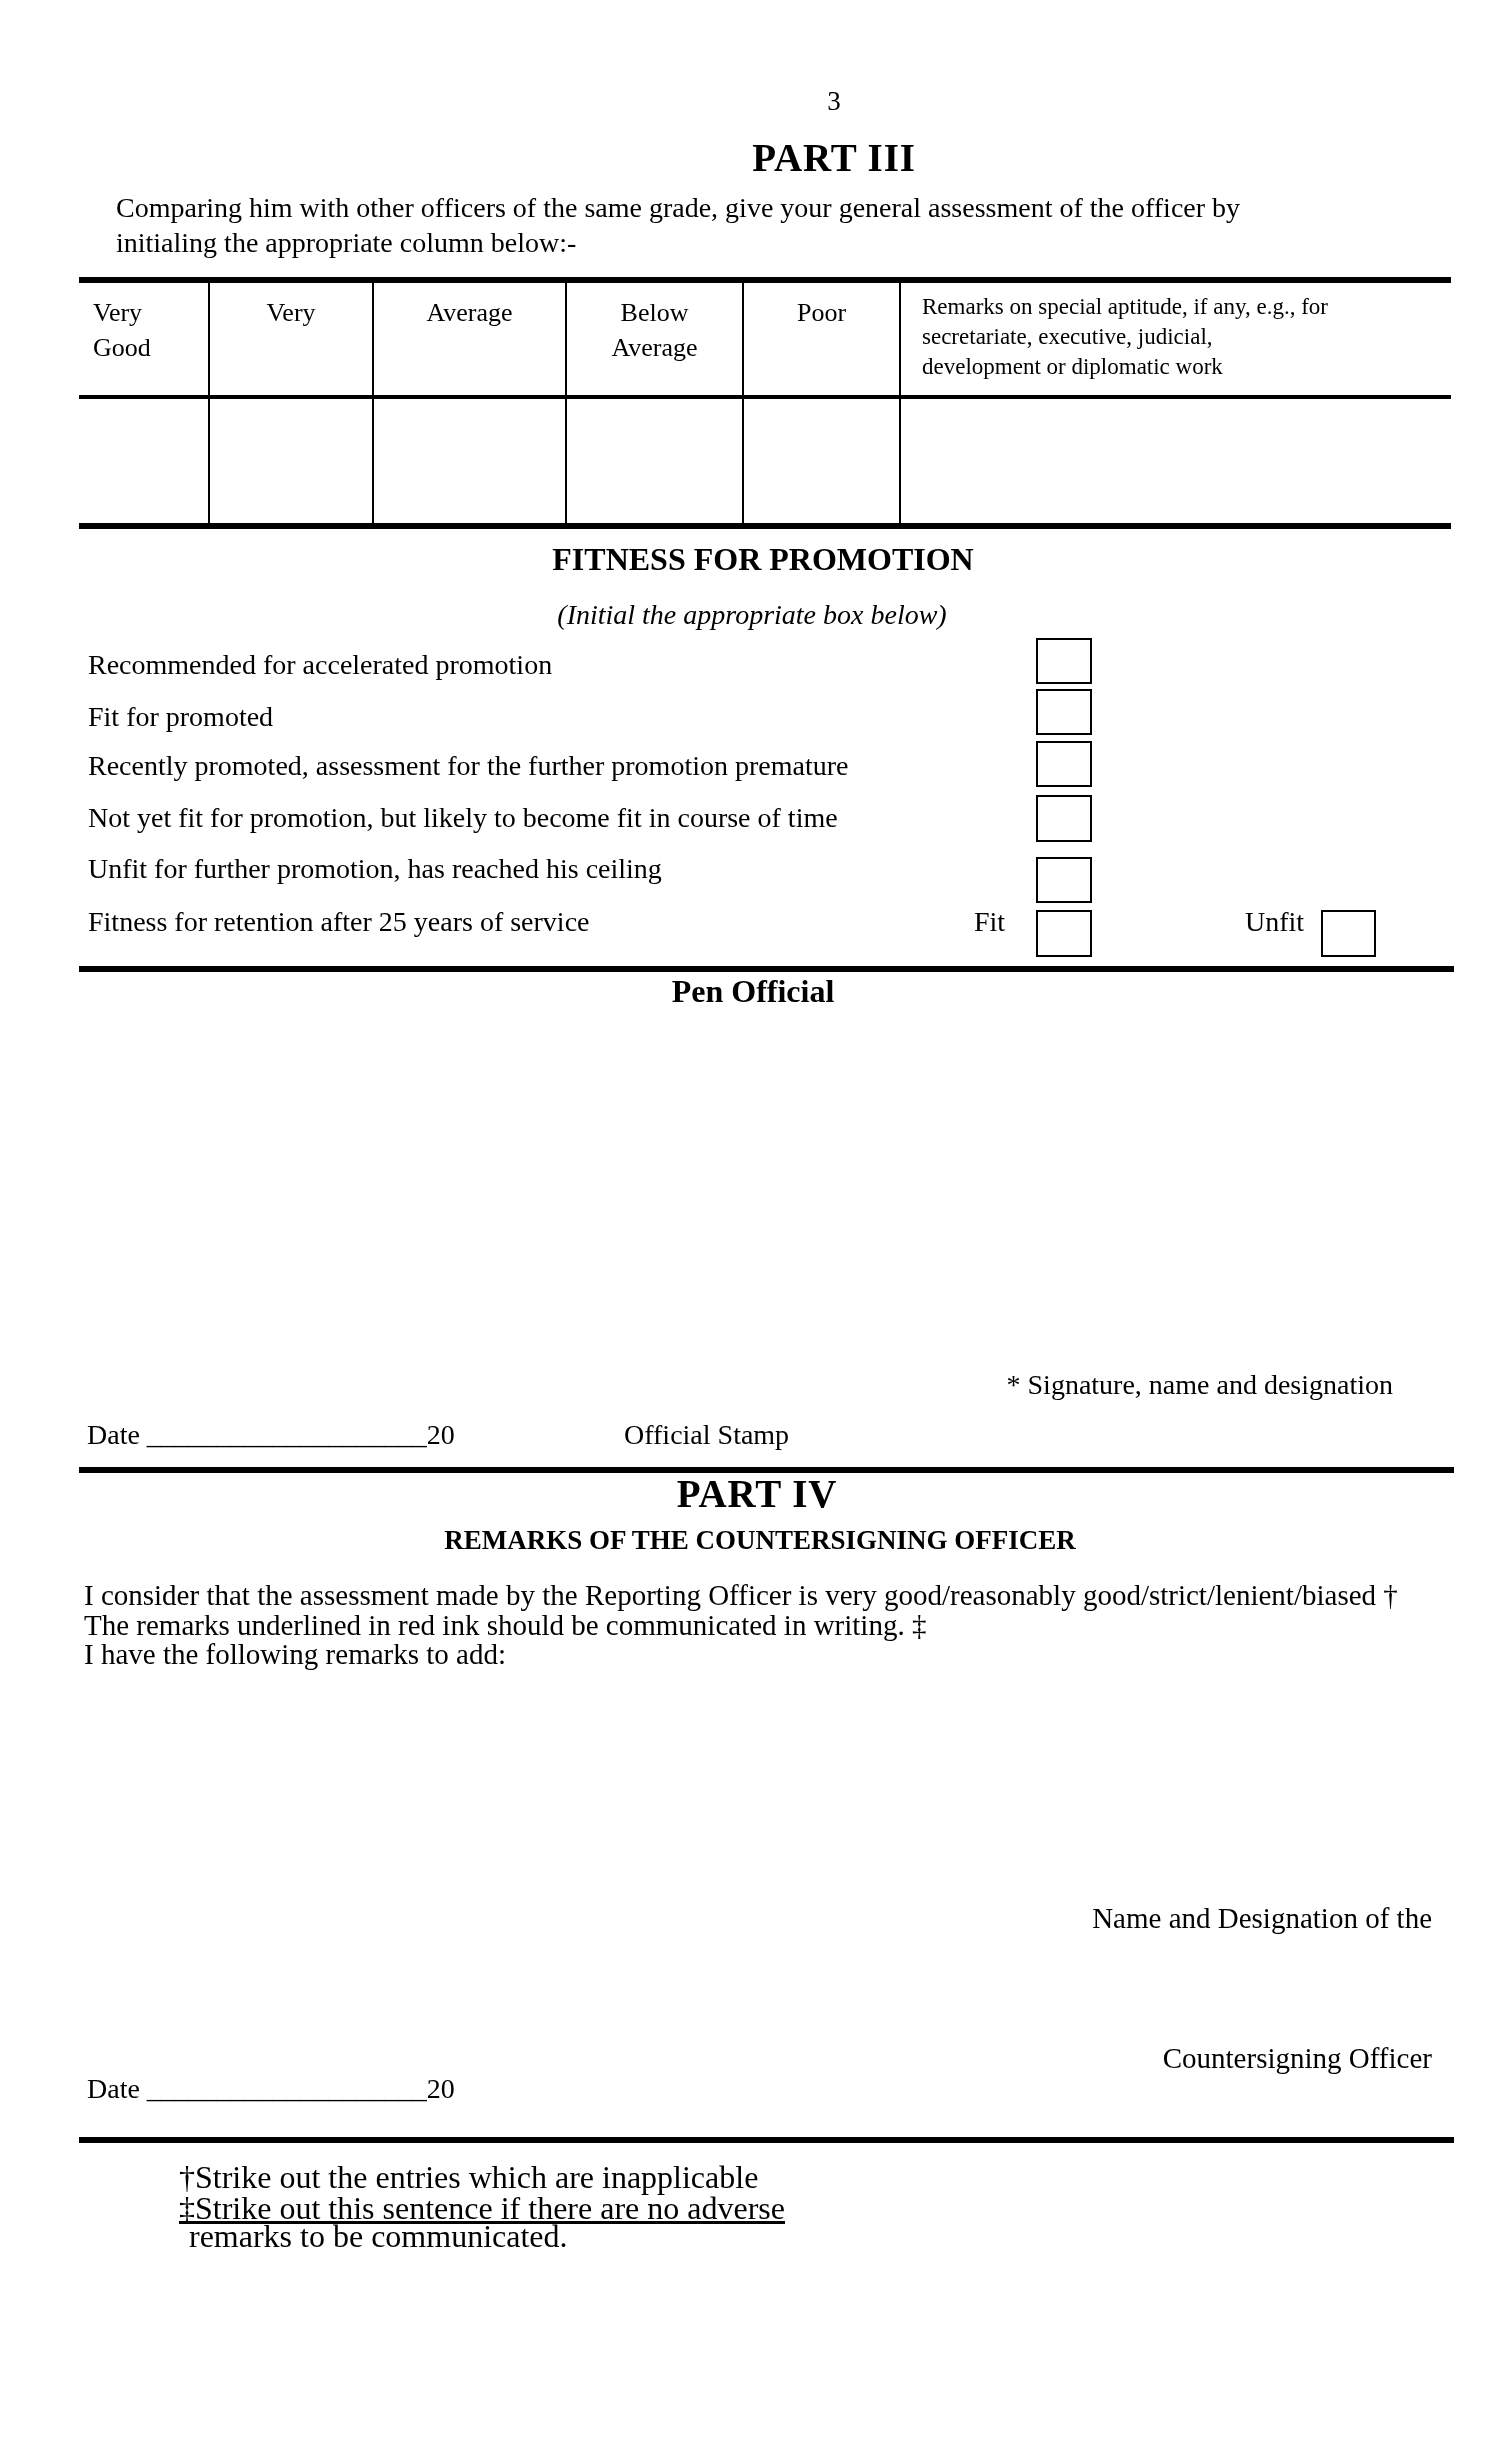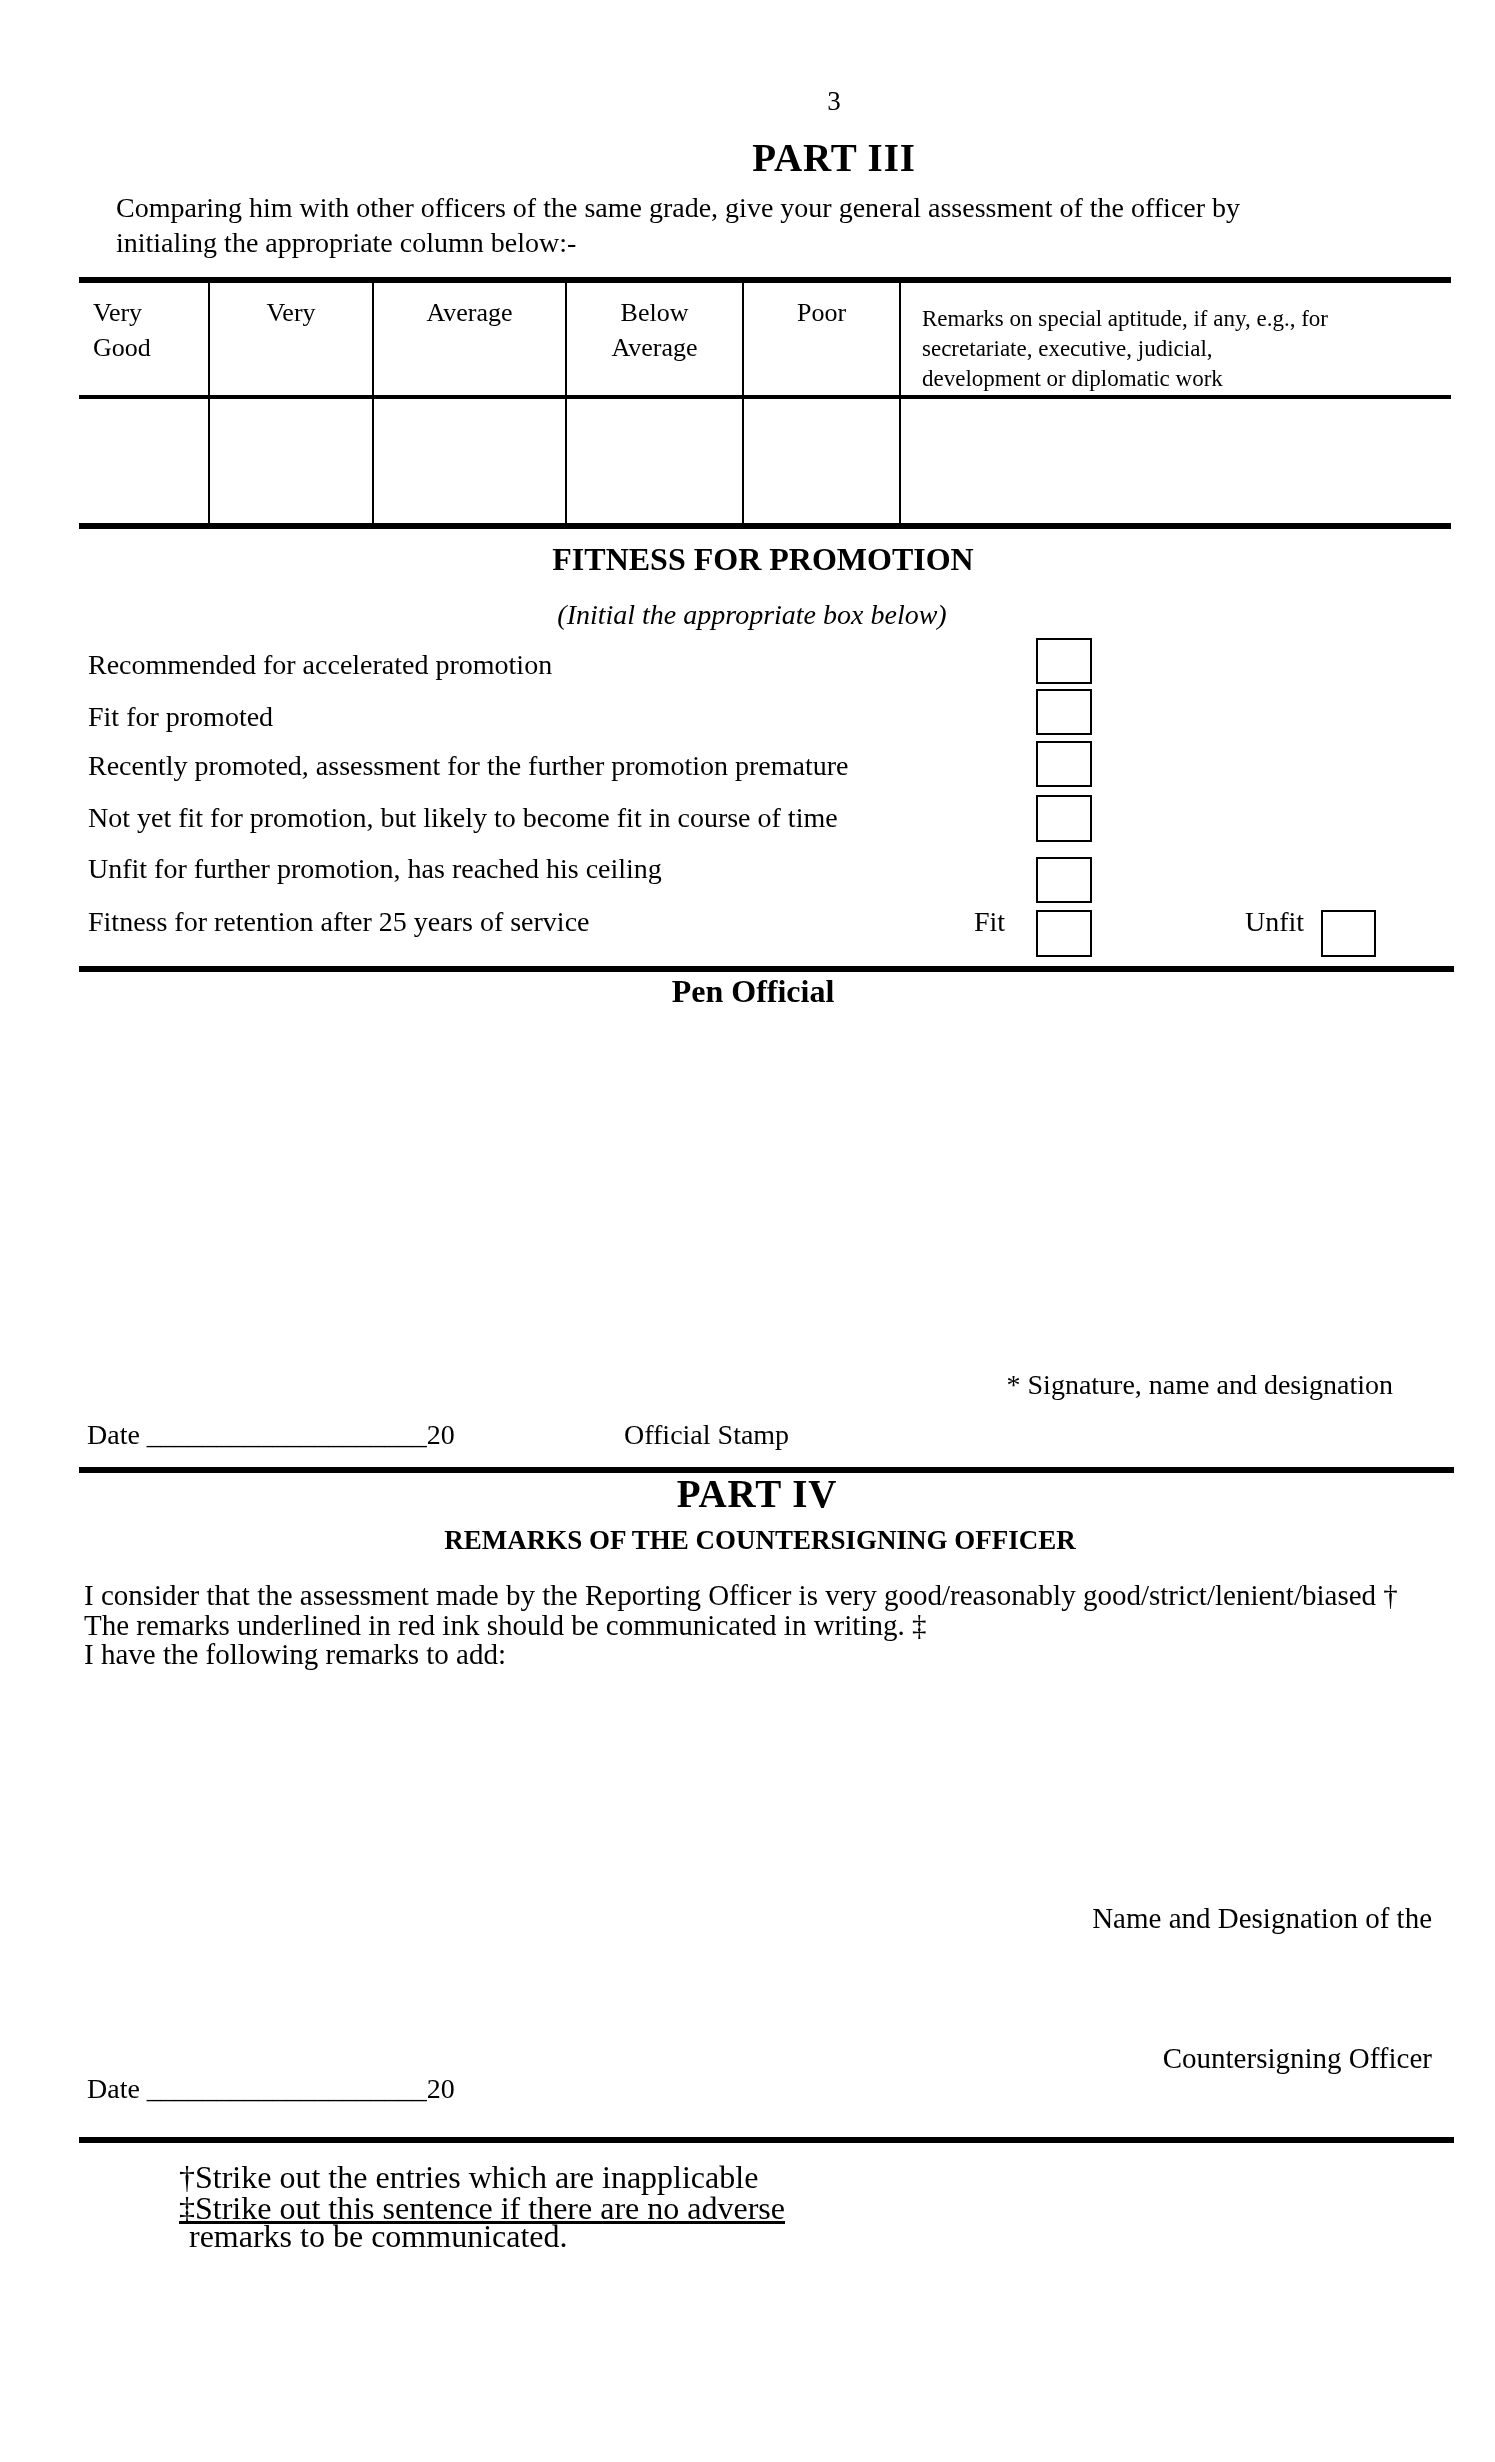--- a/index.html
+++ b/index.html
@@ -29,21 +29,21 @@
     position:absolute; left:79px; top:277px; width:1372px;
     border-top:6.2px solid #000; border-bottom:6.2px solid #000;
   }
   .trow { display:grid; grid-template-columns:129px 164px 193px 177px 157px 1fr; }
   .trow-head { height:116px; border-bottom:4.4px solid #000; }
   .trow-body { height:124px; }
   .tcell { border-left:2.6px solid #000; padding-top:12.3px; font-size:26px; line-height:35px; text-align:center; }
   .tcell:first-child { border-left:none; text-align:left; padding-left:14px; }
   .tcell .wrap-narrow { display:inline-block; max-width:88px; }
   .tcell .wrap-mid { display:inline-block; max-width:119px; }
-  .tcell-remarks { text-align:left; padding:21px 26px 0 21px; font-size:23px; line-height:30px; }
+  .tcell-remarks { text-align:left; padding:9px 26px 0 21px; font-size:23px; line-height:30px; }
   .tcell-body { padding:0; }
 
   
   .cbox { position:absolute; width:56px; height:46px; border:2.6px solid #000; background:#fff; }
   .cbox-big { height:47px; }
 
   .underline-run { letter-spacing:0px; }
   .right-align { text-align:right; }
 </style>
 </head>

